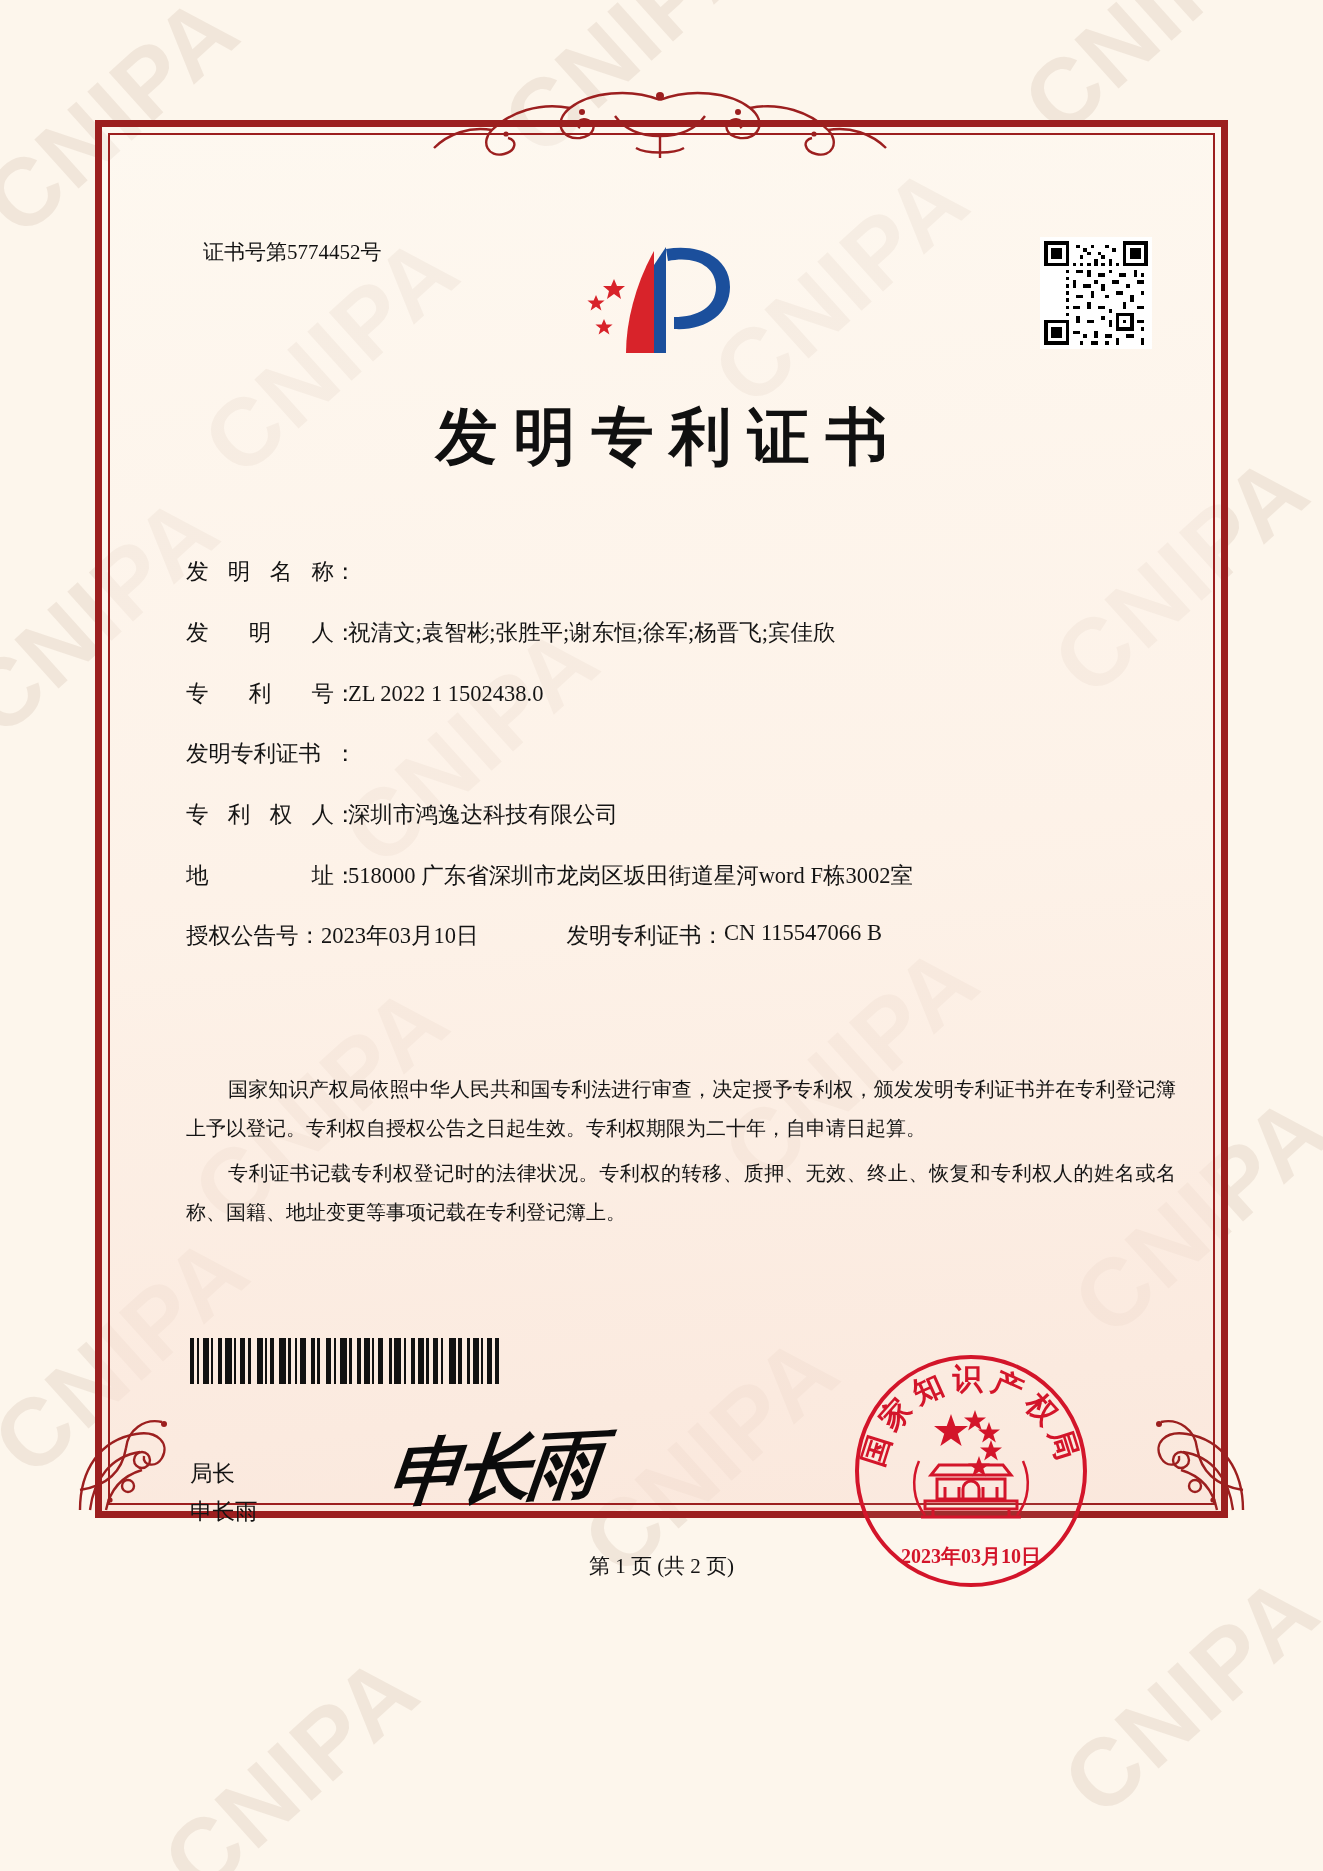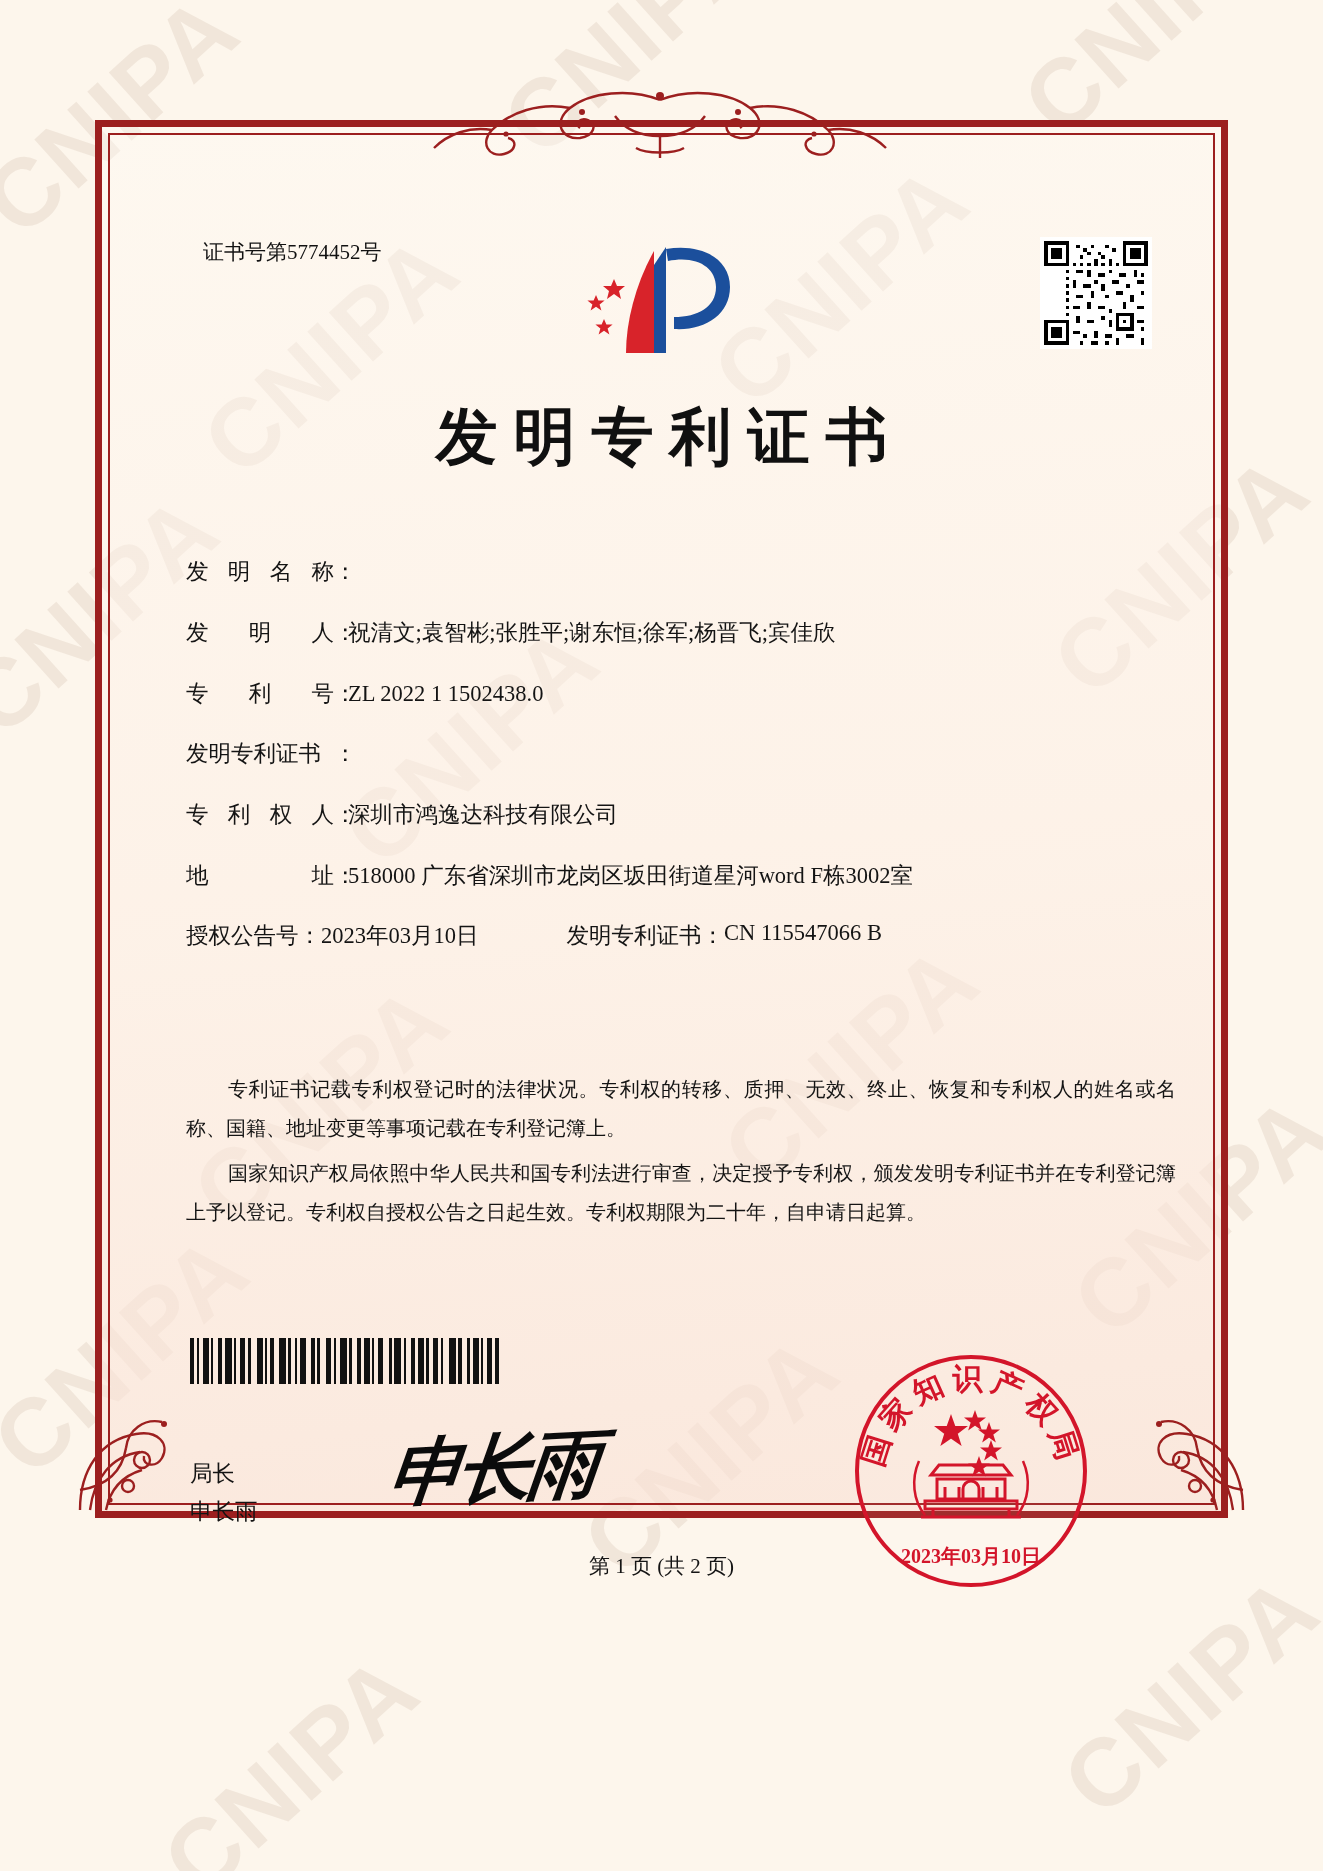--- a/index.html
+++ b/index.html
@@ -514,22 +514,22 @@
       <span class="dd-label">：</span>
       <span class="dd-value">2023年03月10日</span>
       <span class="dd-gap"></span>
       <span class="dd-label">发明专利证书</span>
       <span class="dd-label">：</span>
       <span class="dd-value">CN 115547066 B</span>
     </div>
   </div>
 
   <div class="paras">
+    <div class="para">国家知识产权局依照中华人民共和国专利法进行审查，决定授予专利权，颁发发明专利证书并在专利登记簿上予以登记。专利权自授权公告之日起生效。专利权期限为二十年，自申请日起算。</div>
     <div class="para">专利证书记载专利权登记时的法律状况。专利权的转移、质押、无效、终止、恢复和专利权人的姓名或名称、国籍、地址变更等事项记载在专利登记簿上。</div>
-    <div class="para">国家知识产权局依照中华人民共和国专利法进行审查，决定授予专利权，颁发发明专利证书并在专利登记簿上予以登记。专利权自授权公告之日起生效。专利权期限为二十年，自申请日起算。</div>
   </div>
 
   <div class="barcode">
     <i style="width:4px"></i>
       <i style="width:3px;background:transparent"></i>
     <i style="width:2px"></i>
       <i style="width:4px;background:transparent"></i>
     <i style="width:6px"></i>
       <i style="width:2px;background:transparent"></i>
     <i style="width:2px"></i>

